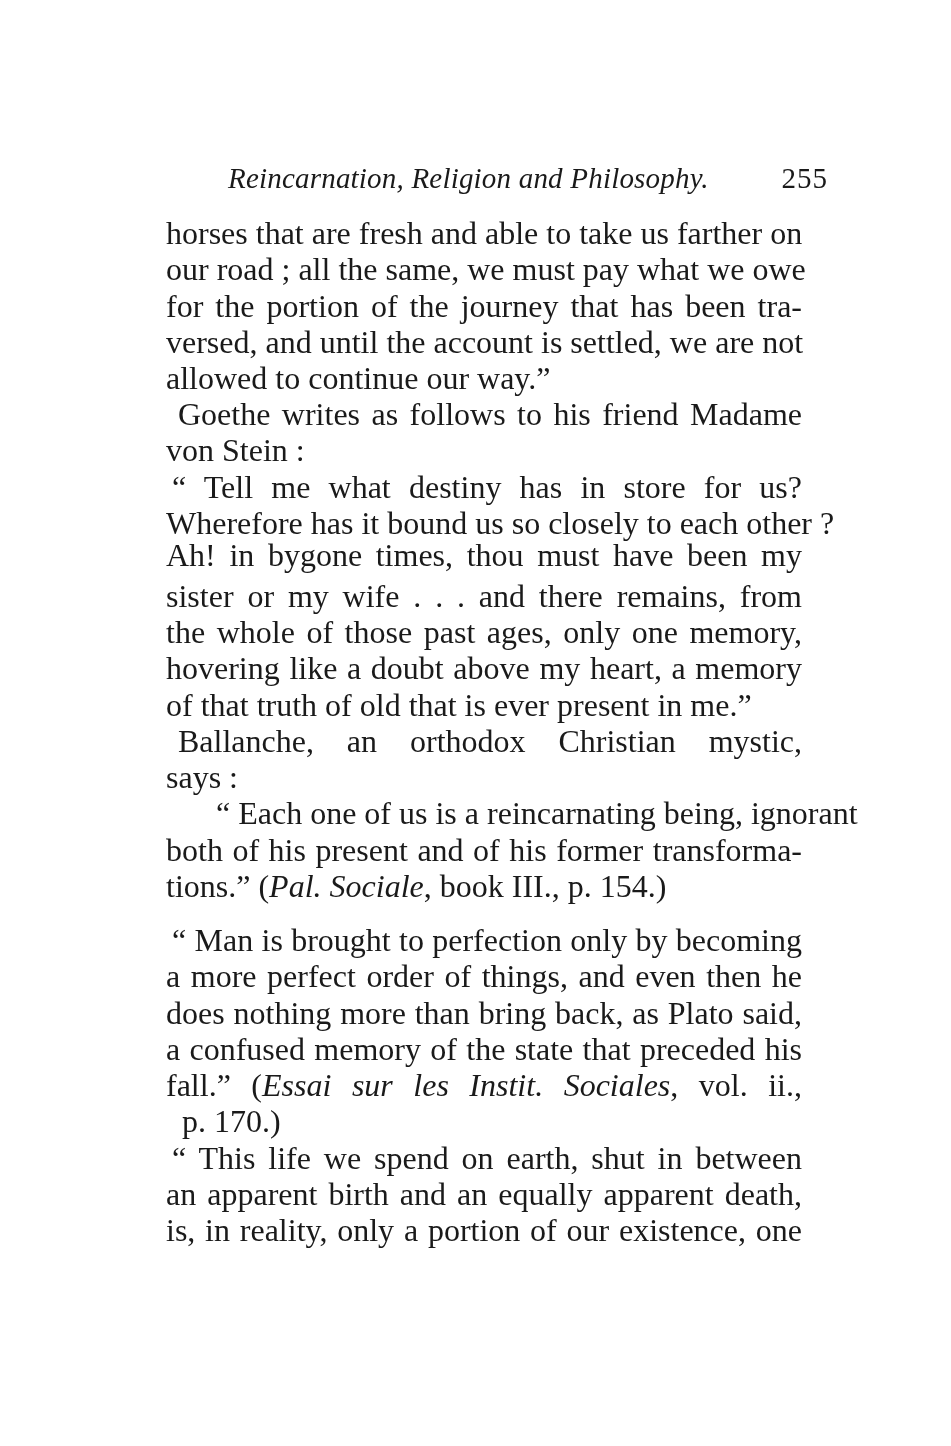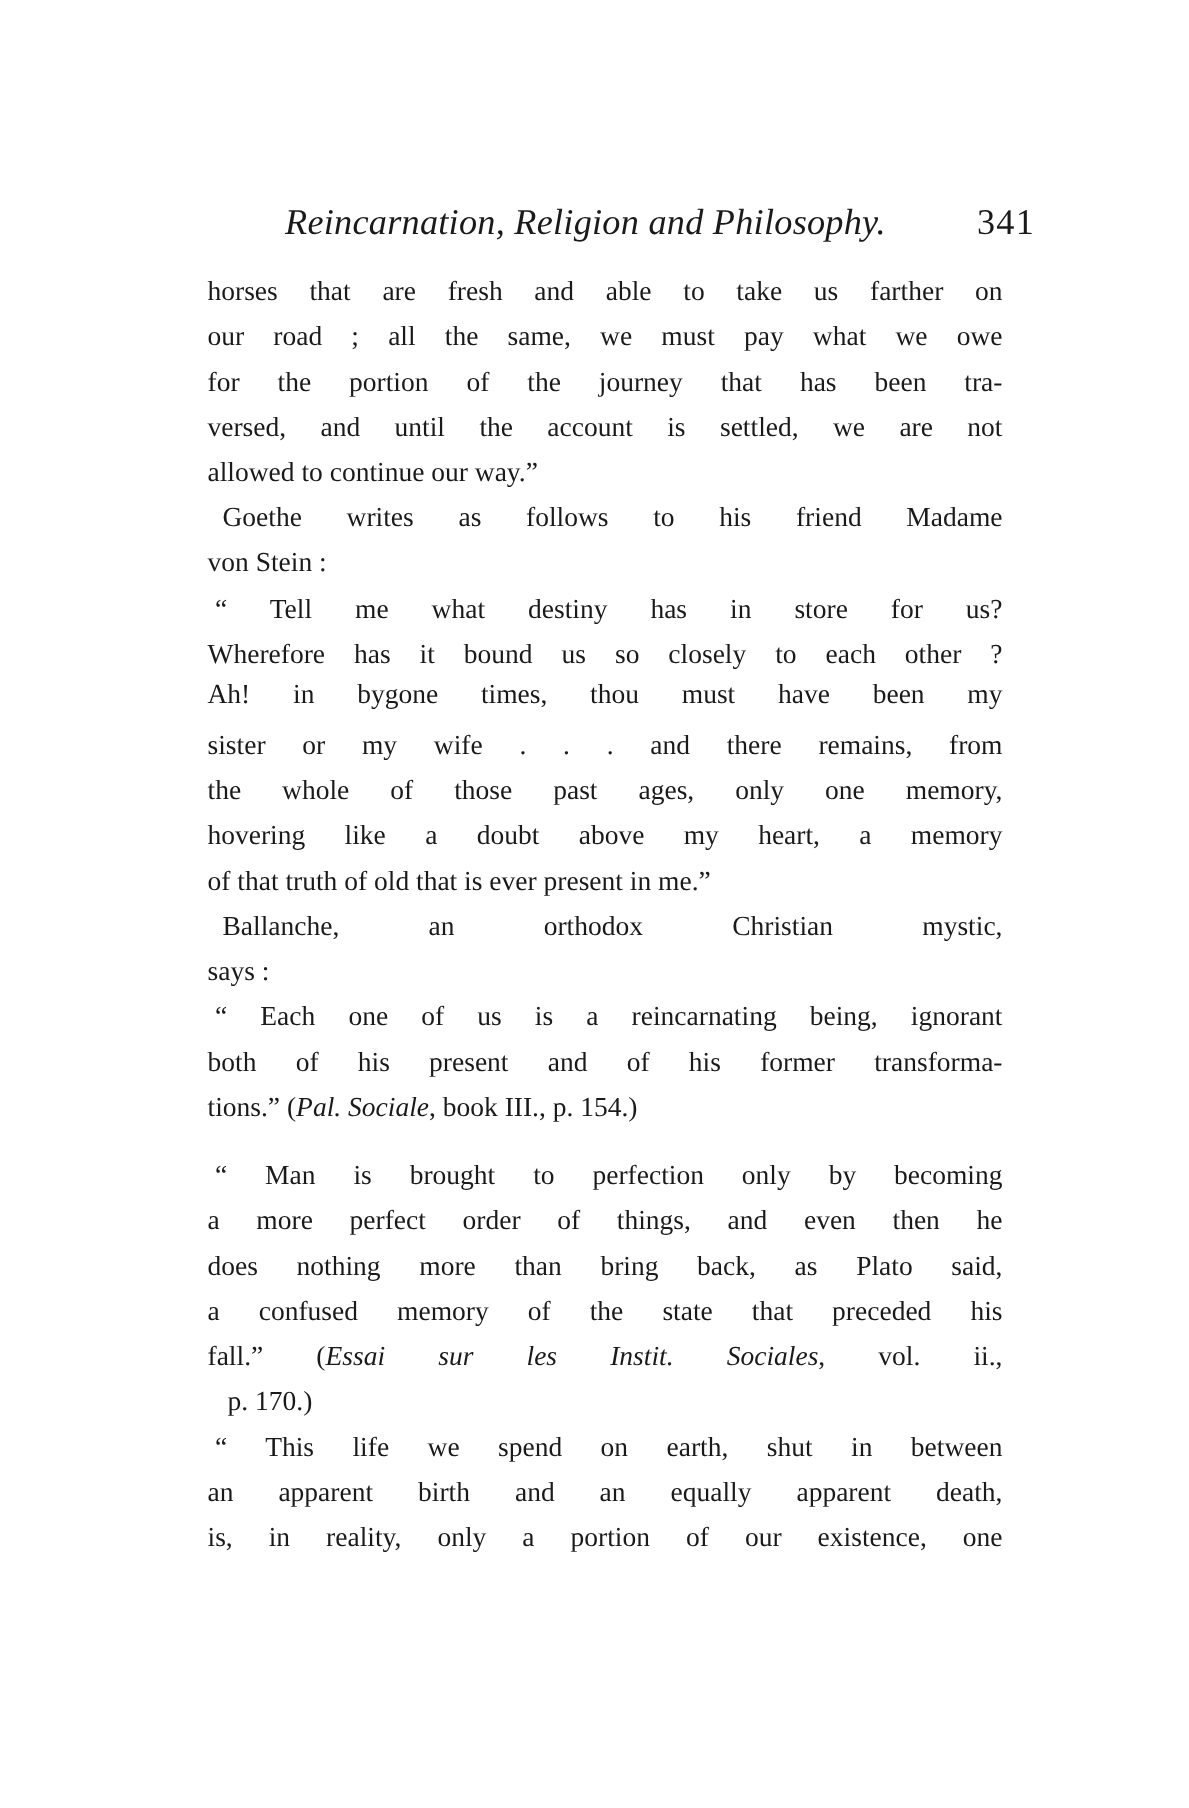--- a/index.html
+++ b/index.html
@@ -38,21 +38,21 @@
       position: absolute;
       right: 2px;
       top: 0;
       letter-spacing: 1px;
     }
     .line {
       position: absolute;
       left: 166px;
       width: 636px;
       height: 36px;
-      font-size: 22px;
+      font-size: 32px;
       line-height: 36px;
       white-space: nowrap;
       text-align: justify;
       text-align-last: justify;
     }
     .line.last {
       text-align-last: left;
     }
     .line.indent {
       left: 178px;
@@ -63,40 +63,40 @@
       width: 630px;
     }
     em { font-style: italic; }
   </style>
 </head>
 <body>
 
 <div class="page">
   <div class="header">
     <span class="running-title">Reincarnation, Religion and Philosophy.</span>
-    <span class="page-number">341</span>
+    <span class="page-number">255</span>
   </div>
   <div id="body-text">
       <div class="line" style="top: 215px;"><span>horses that are fresh and able to take us farther on</span></div>
       <div class="line" style="top: 251px;"><span>our road ; all the same, we must pay what we owe</span></div>
       <div class="line" style="top: 288px;"><span>for the portion of the journey that has been tra-</span></div>
       <div class="line" style="top: 324px;"><span>versed, and until the account is settled, we are not</span></div>
       <div class="line last" style="top: 360px;"><span>allowed to continue our way.”</span></div>
       <div class="line indent" style="top: 396px;"><span>Goethe writes as follows to his friend Madame</span></div>
       <div class="line last" style="top: 432px;"><span>von Stein :</span></div>
       <div class="line indent-q" style="top: 469px;"><span>“ Tell me what destiny has in store for us?</span></div>
       <div class="line" style="top: 505px;"><span>Wherefore has it bound us so closely to each other ?</span></div>
       <div class="line" style="top: 537px;"><span>Ah! in bygone times, thou must have been my</span></div>
       <div class="line" style="top: 578px;"><span>sister or my wife   .   .   .   and there remains, from</span></div>
       <div class="line" style="top: 614px;"><span>the whole of those past ages, only one memory,</span></div>
       <div class="line" style="top: 650px;"><span>hovering like a doubt above my heart, a memory</span></div>
       <div class="line last" style="top: 687px;"><span>of that truth of old that is ever present in me.”</span></div>
       <div class="line indent" style="top: 723px;"><span>Ballanche, an orthodox Christian mystic,</span></div>
       <div class="line last" style="top: 759px;"><span>says :</span></div>
-      <div class="line indent-q" style="top: 795px;"><span>“ Each one of us is a reincarnating being, ignorant</span></div>
+      <div class="line indent-q" style="top: 795px; margin-left: 44px;"><span>“ Each one of us is a reincarnating being, ignorant</span></div>
       <div class="line" style="top: 832px;"><span>both of his present and of his former transforma-</span></div>
       <div class="line last" style="top: 868px;"><span>tions.”</span>    <span>(<em>Pal. Sociale</em>, book III., p. 154.)</span></div>
       <div class="line indent-q" style="top: 922px;"><span>“ Man is brought to perfection only by becoming</span></div>
       <div class="line" style="top: 958px;"><span>a more perfect order of things, and even then he</span></div>
       <div class="line" style="top: 995px;"><span>does nothing more than bring back, as Plato said,</span></div>
       <div class="line" style="top: 1031px;"><span>a confused memory of the state that preceded his</span></div>
       <div class="line" style="top: 1067px;"><span>fall.”</span>    <span>(<em>Essai sur les Instit. Sociales</em>, vol. ii.,</span></div>
       <div class="line last" style="top: 1103px; margin-left: 16px;"><span>p. 170.)</span></div>
       <div class="line indent-q" style="top: 1140px;"><span>“ This life we spend on earth, shut in between</span></div>
       <div class="line" style="top: 1176px;"><span>an apparent birth and an equally apparent death,</span></div>

